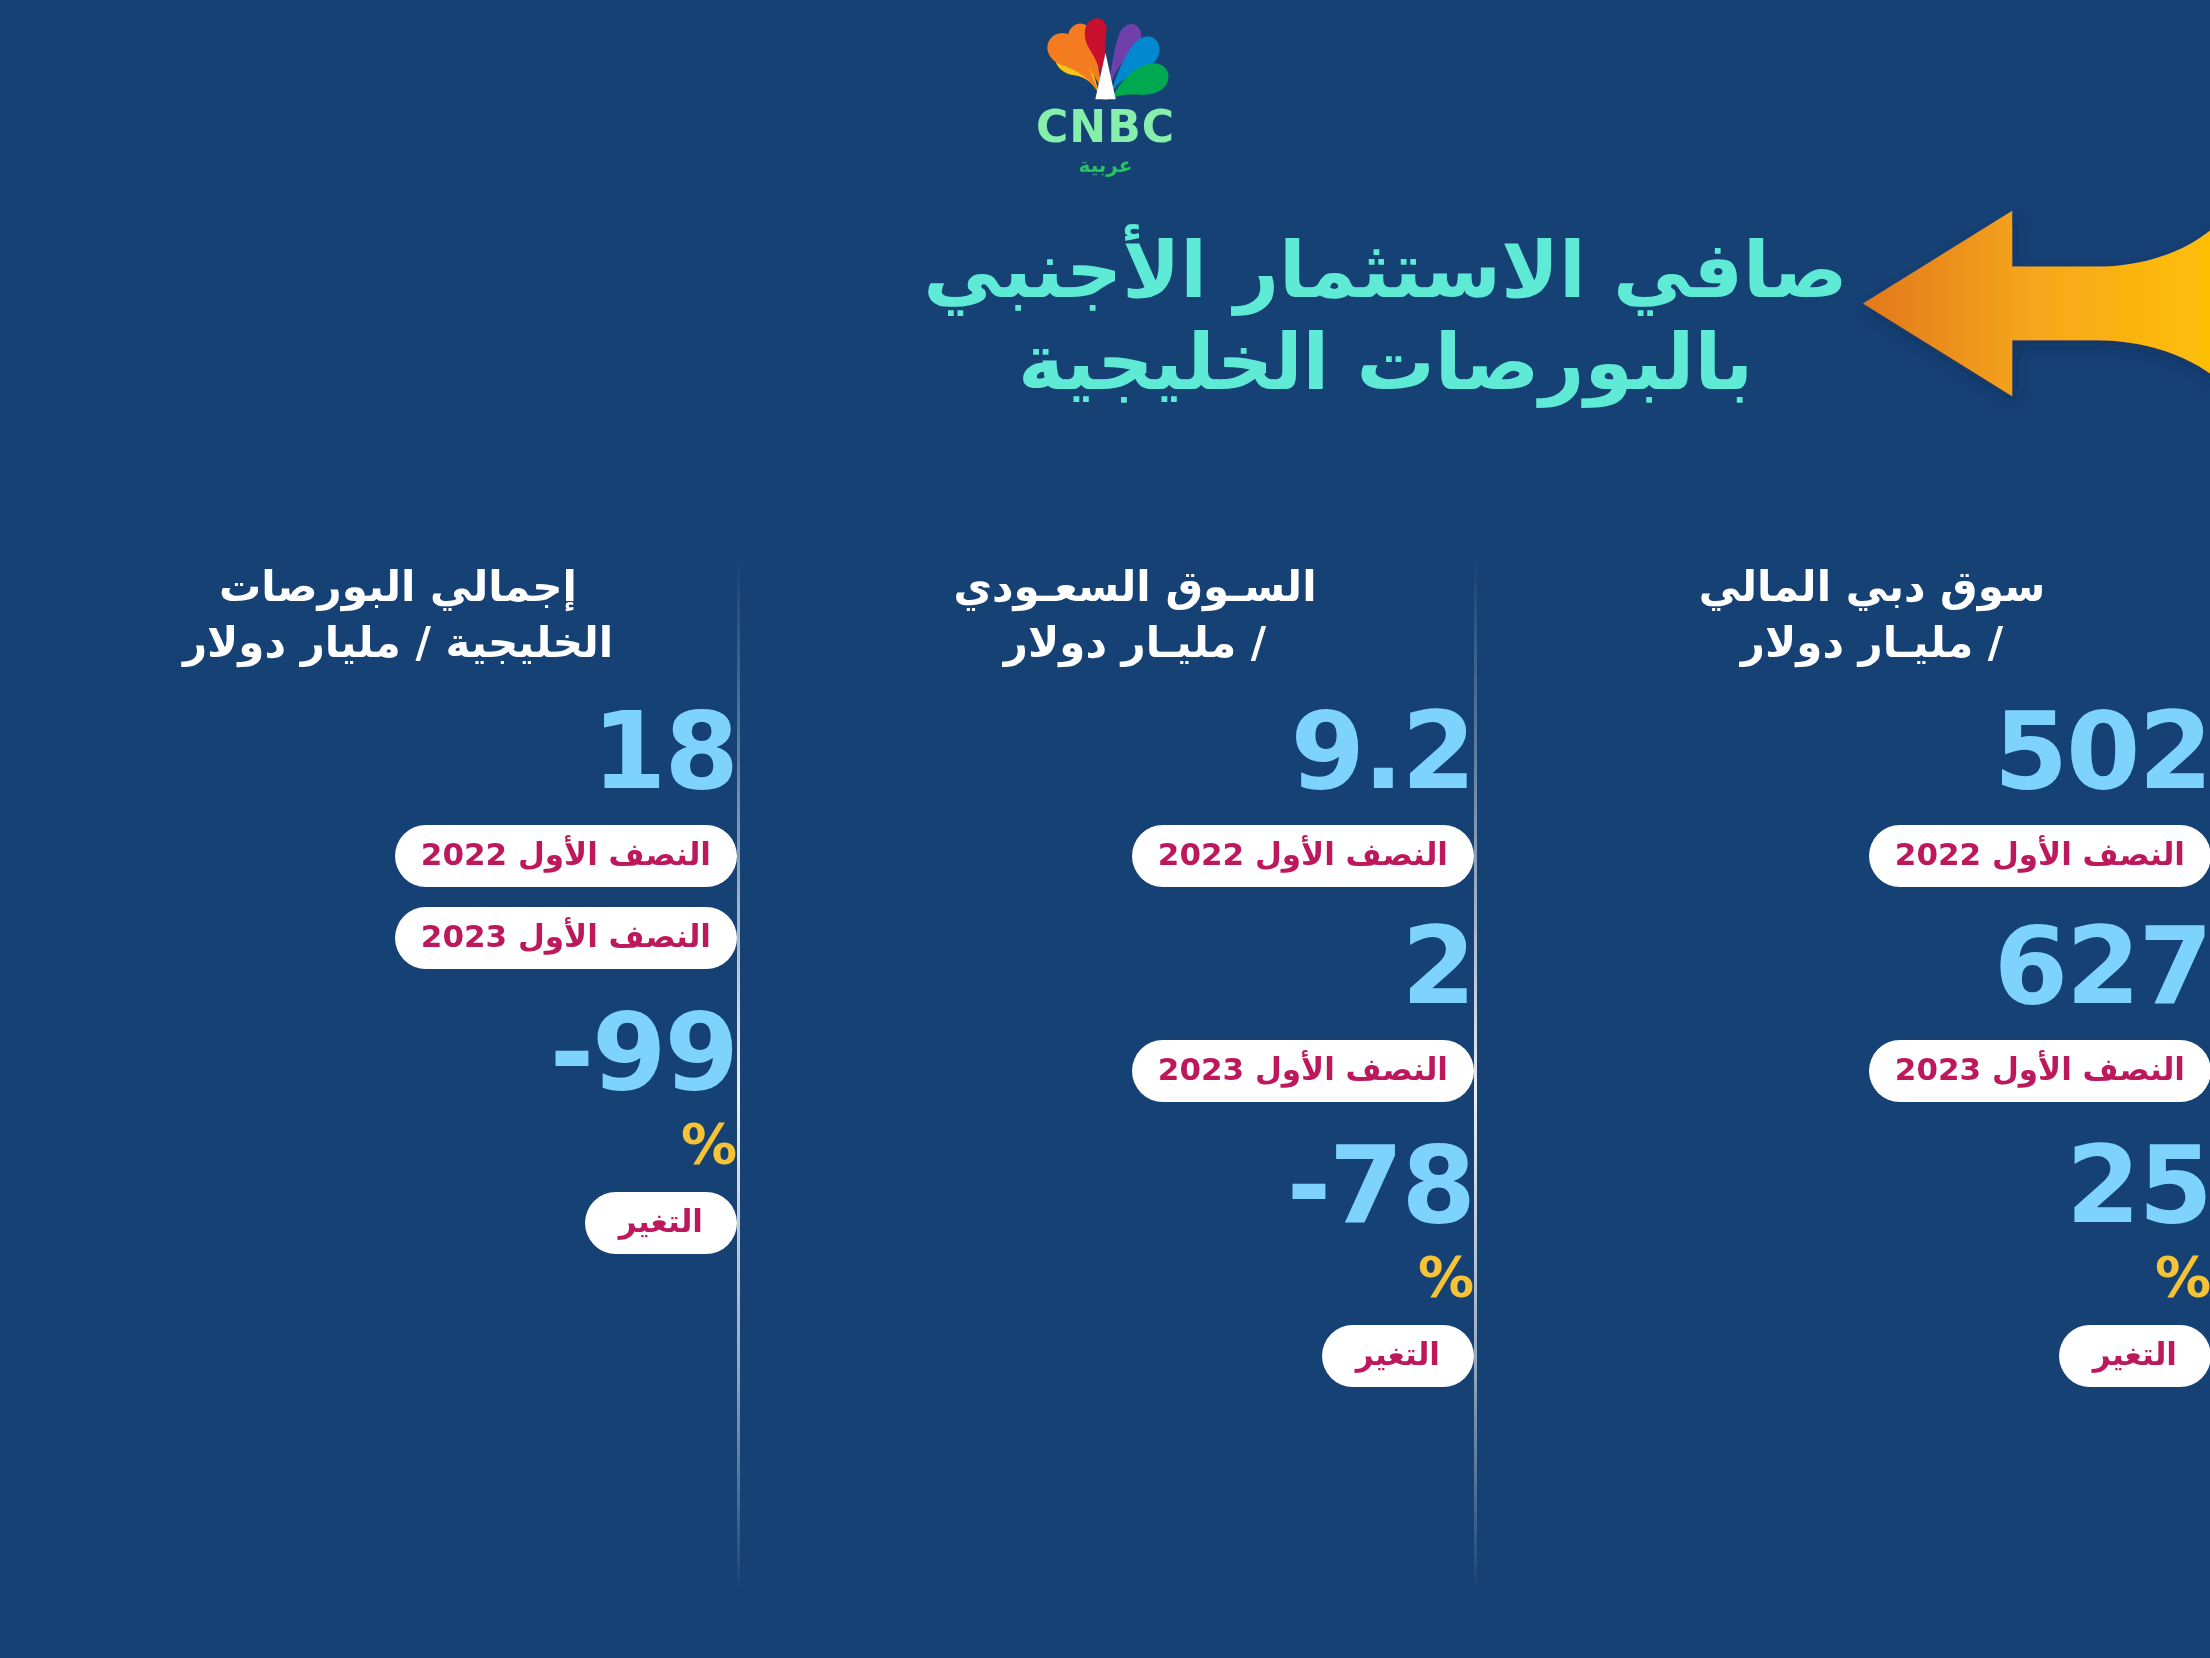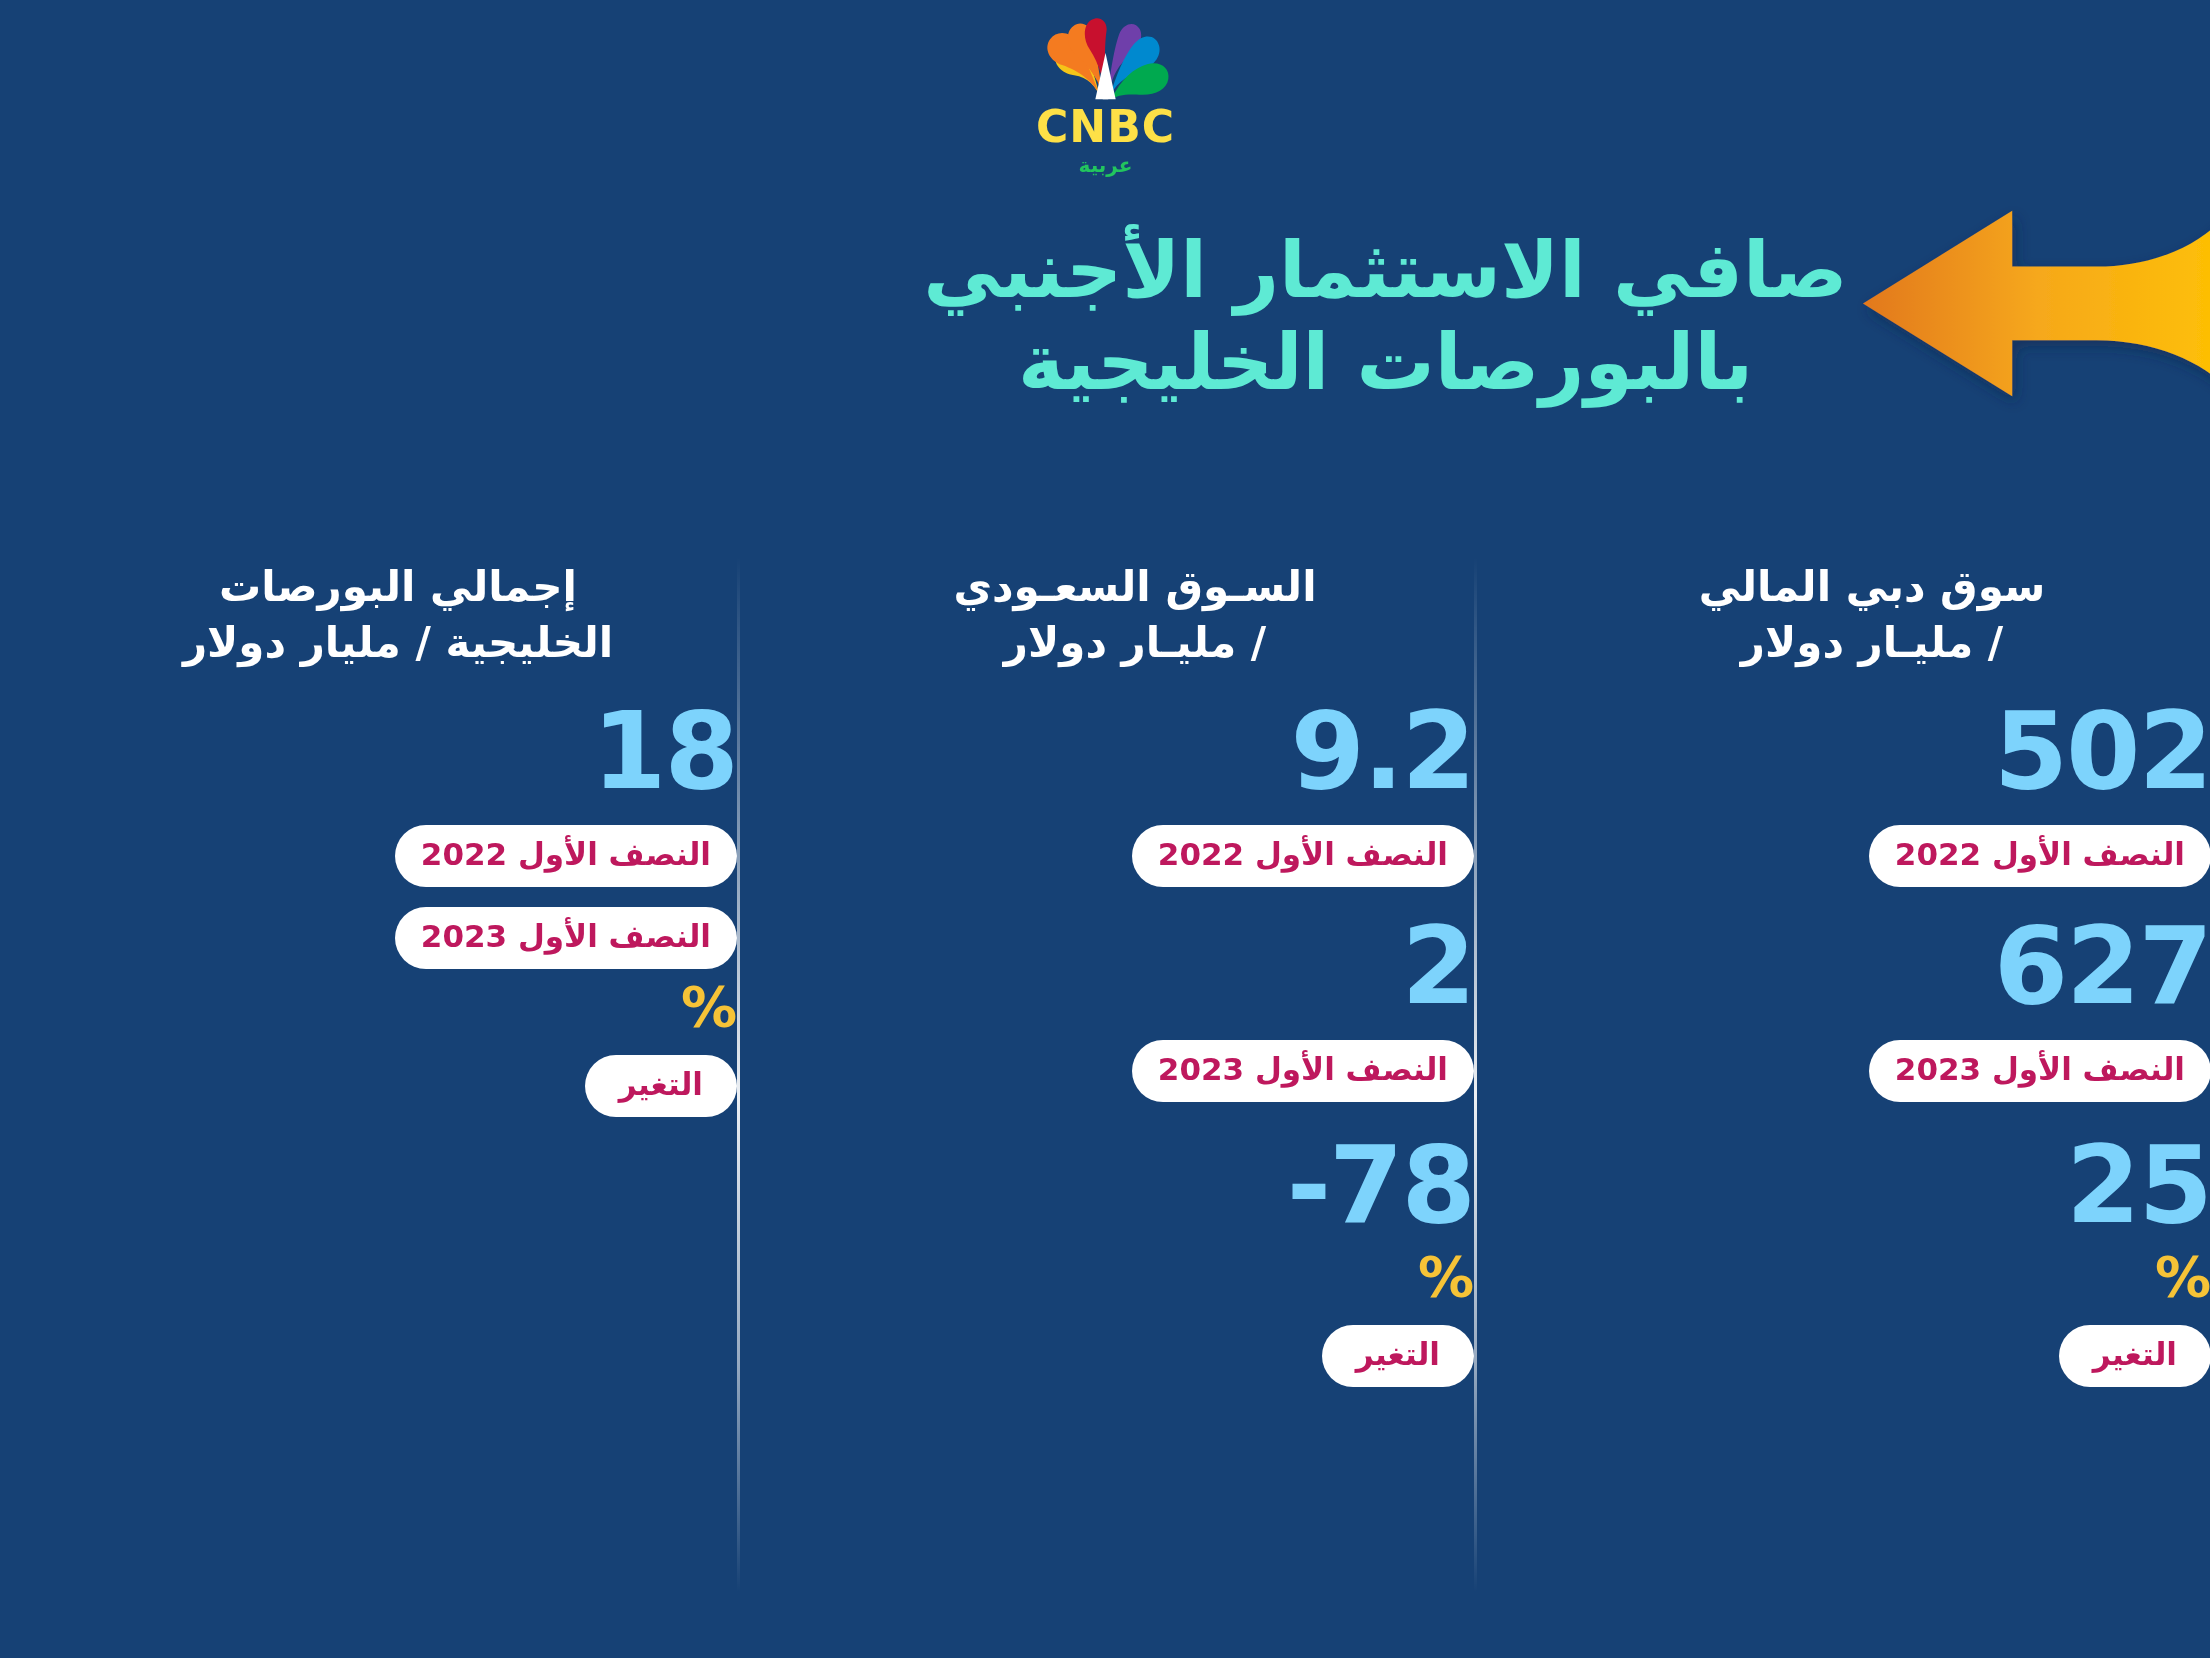--- a/index.html
+++ b/index.html
@@ -27,21 +27,21 @@
     flex-direction: column;
     align-items: center;
     justify-content: flex-start;
   }
   #peacock { width: 149px; height: 92px; display: block; }
   #cnbc-wordmark {
     font-family: "DejaVu Sans", "Liberation Sans", sans-serif;
     font-weight: bold;
     font-size: 44px;
     letter-spacing: 1px;
-    color: #fde047;
+    color: #86efac;
     line-height: 1;
     margin-top: 2px;
   }
   #cnbc-arabic {
     font-size: 20px;
     color: #22c55e;
     letter-spacing: 3px;
     margin-top: 4px;
     font-weight: 600;
   }
@@ -199,20 +199,21 @@
 </div>
 
 <div id="columns">
 
   <div class="metric-column">
     <div class="col-header">إجمالي البورصات
 الخليجية / مليار دولار</div>
     <div class="metric-value">18</div>
     <div class="pill">النصف الأول 2022</div>
     <div class="pill">النصف الأول 2023</div>
+    <div class="metric-value change">-99</div>
     <div class="percent-sign">%</div>
     <div class="pill change-pill">التغير</div>
   </div>
 
   <div class="metric-column">
     <div class="col-divider"></div>
     <div class="col-header">السـوق السعـودي
 / مليـار دولار</div>
     <div class="metric-value">9.2</div>
     <div class="pill">النصف الأول 2022</div>

